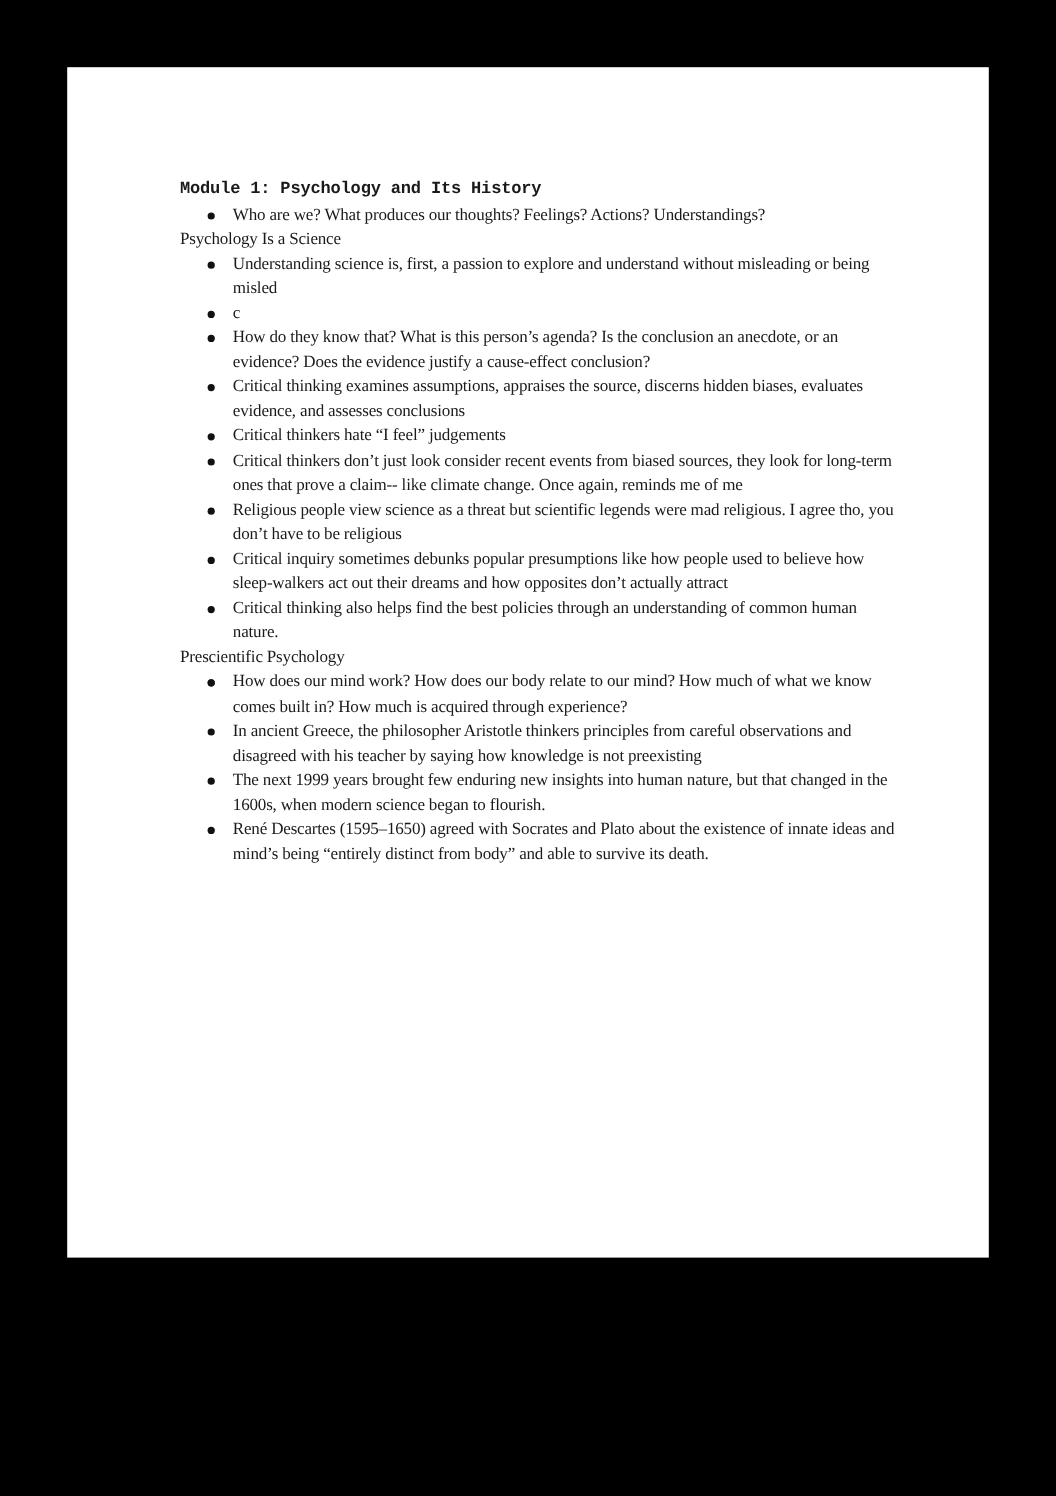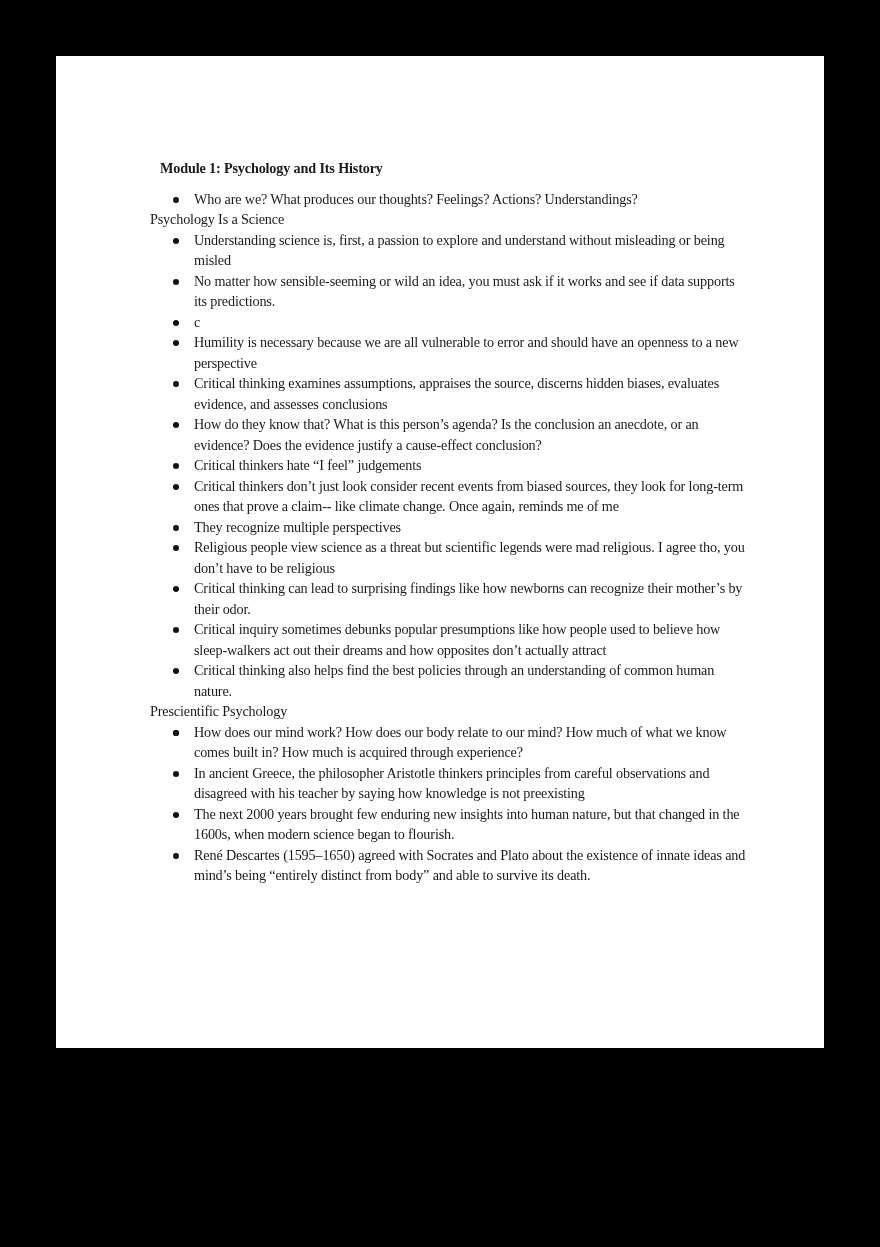--- a/index.html
+++ b/index.html
@@ -24,22 +24,23 @@
     top: 92px;
     width: 600px;
     font-family: "Liberation Serif", "DejaVu Serif", serif;
     font-size: 14.2px;
     line-height: 20.5px;
     color: #1a1a1a;
     letter-spacing: -0.15px;
   }
   .title {
     font-weight: bold;
-    margin: 10px;
+    margin: 0;
     height: 20.5px;
+    font-family: Liberation Mono, monospace;
   }
   .section-heading {
     margin: 0;
     height: 20.5px;
     font-family: Liberation Serif, serif;
   }
   ul.bullets {
     list-style: none;
     margin: 0;
     padding: 0;
@@ -66,37 +67,33 @@
   <div class="content">
 
     <p class="title">Module 1: Psychology and Its History</p>
     <ul class="bullets">
       <li><span class="bullet"></span><span>Who are we? What produces our thoughts? Feelings? Actions? Understandings?</span></li>
     </ul>
 
     <p class="section-heading">Psychology Is a Science</p>
     <ul class="bullets">
       <li><span class="bullet"></span><span>Understanding science is, first, a passion to explore and understand without misleading or being misled</span></li>
-      <li><span class="bullet"></span><span>No matter how sensible-seeming or wild an idea, you must ask if it works and see if data supports its predictions.</span></li>
       <li><span class="bullet"></span><span>c</span></li>
-      <li><span class="bullet"></span><span>Humility is necessary because we are all vulnerable to error and should have an openness to a new perspective</span></li>
+      <li><span class="bullet"></span><span>How do they know that? What is this person’s agenda? Is the conclusion an anecdote, or an evidence? Does the evidence justify a cause-effect conclusion?</span></li>
       <li><span class="bullet"></span><span>Critical thinking examines assumptions, appraises the source, discerns hidden biases, evaluates evidence, and assesses conclusions</span></li>
-      <li><span class="bullet"></span><span>How do they know that? What is this person’s agenda? Is the conclusion an anecdote, or an evidence? Does the evidence justify a cause-effect conclusion?</span></li>
       <li><span class="bullet"></span><span>Critical thinkers hate “I feel” judgements</span></li>
       <li><span class="bullet"></span><span>Critical thinkers don’t just look consider recent events from biased sources, they look for long-term ones that prove a claim-- like climate change. Once again, reminds me of me</span></li>
-      <li><span class="bullet"></span><span>They recognize multiple perspectives</span></li>
       <li><span class="bullet"></span><span>Religious people view science as a threat but scientific legends were mad religious. I agree tho, you don’t have to be religious</span></li>
-      <li><span class="bullet"></span><span>Critical thinking can lead to surprising findings like how newborns can recognize their mother’s by their odor.</span></li>
       <li><span class="bullet"></span><span>Critical inquiry sometimes debunks popular presumptions like how people used to believe how sleep-walkers act out their dreams and how opposites don’t actually attract</span></li>
       <li><span class="bullet"></span><span>Critical thinking also helps find the best policies through an understanding of common human nature.</span></li>
     </ul>
 
     <p class="section-heading">Prescientific Psychology</p>
     <ul class="bullets">
       <li><span class="bullet"></span></li>
       <li><span class="bullet"></span><span>How does our mind work? How does our body relate to our mind? How much of what we know comes built in? How much is acquired through experience?</span></li>
       <li><span class="bullet"></span><span>In ancient Greece, the philosopher Aristotle thinkers principles from careful observations and disagreed with his teacher by saying how knowledge is not preexisting</span></li>
-      <li><span class="bullet"></span><span>The next 2000 years brought few enduring new insights into human nature, but that changed in the 1600s, when modern science began to flourish.</span></li>
+      <li><span class="bullet"></span><span>The next 1999 years brought few enduring new insights into human nature, but that changed in the 1600s, when modern science began to flourish.</span></li>
       <li><span class="bullet"></span><span>René Descartes (1595–1650) agreed with Socrates and Plato about the existence of innate ideas and mind’s being “entirely distinct from body” and able to survive its death.</span></li>
     </ul>
 
   </div>
 </div>
 
 </body></html>

